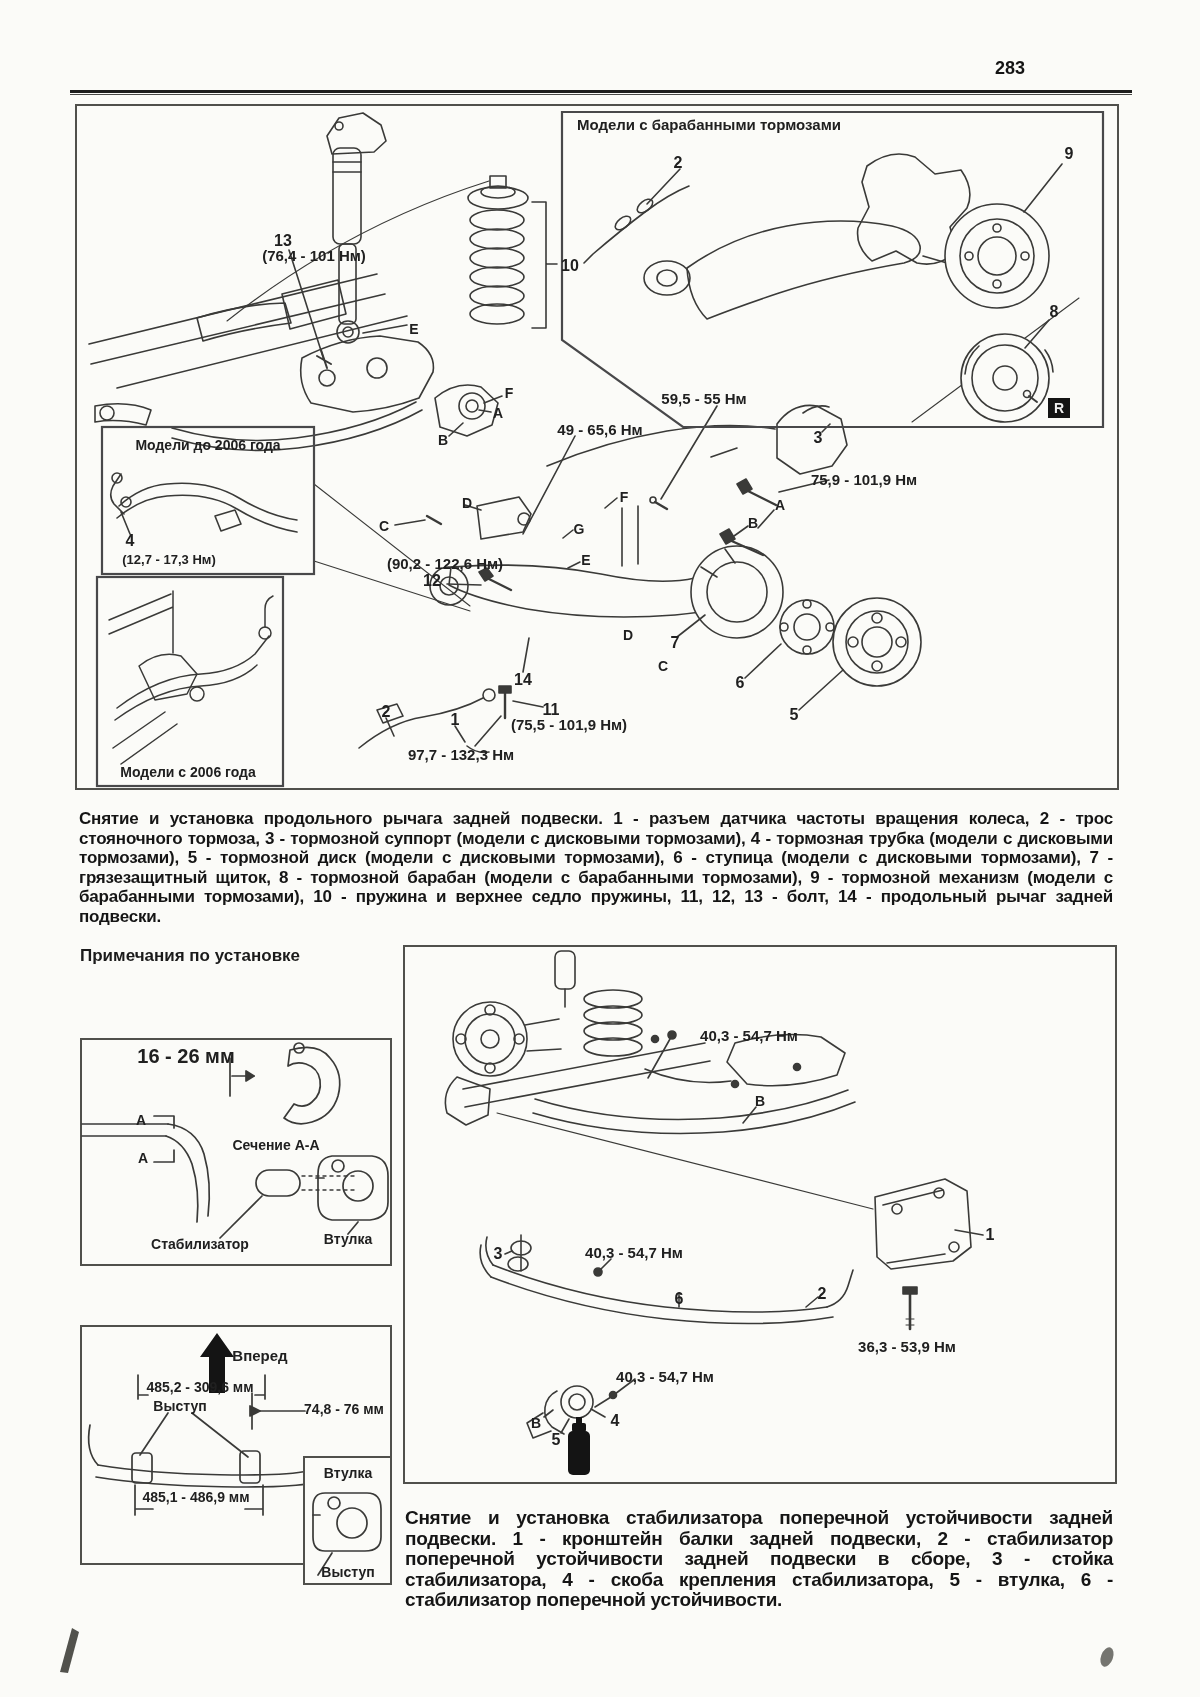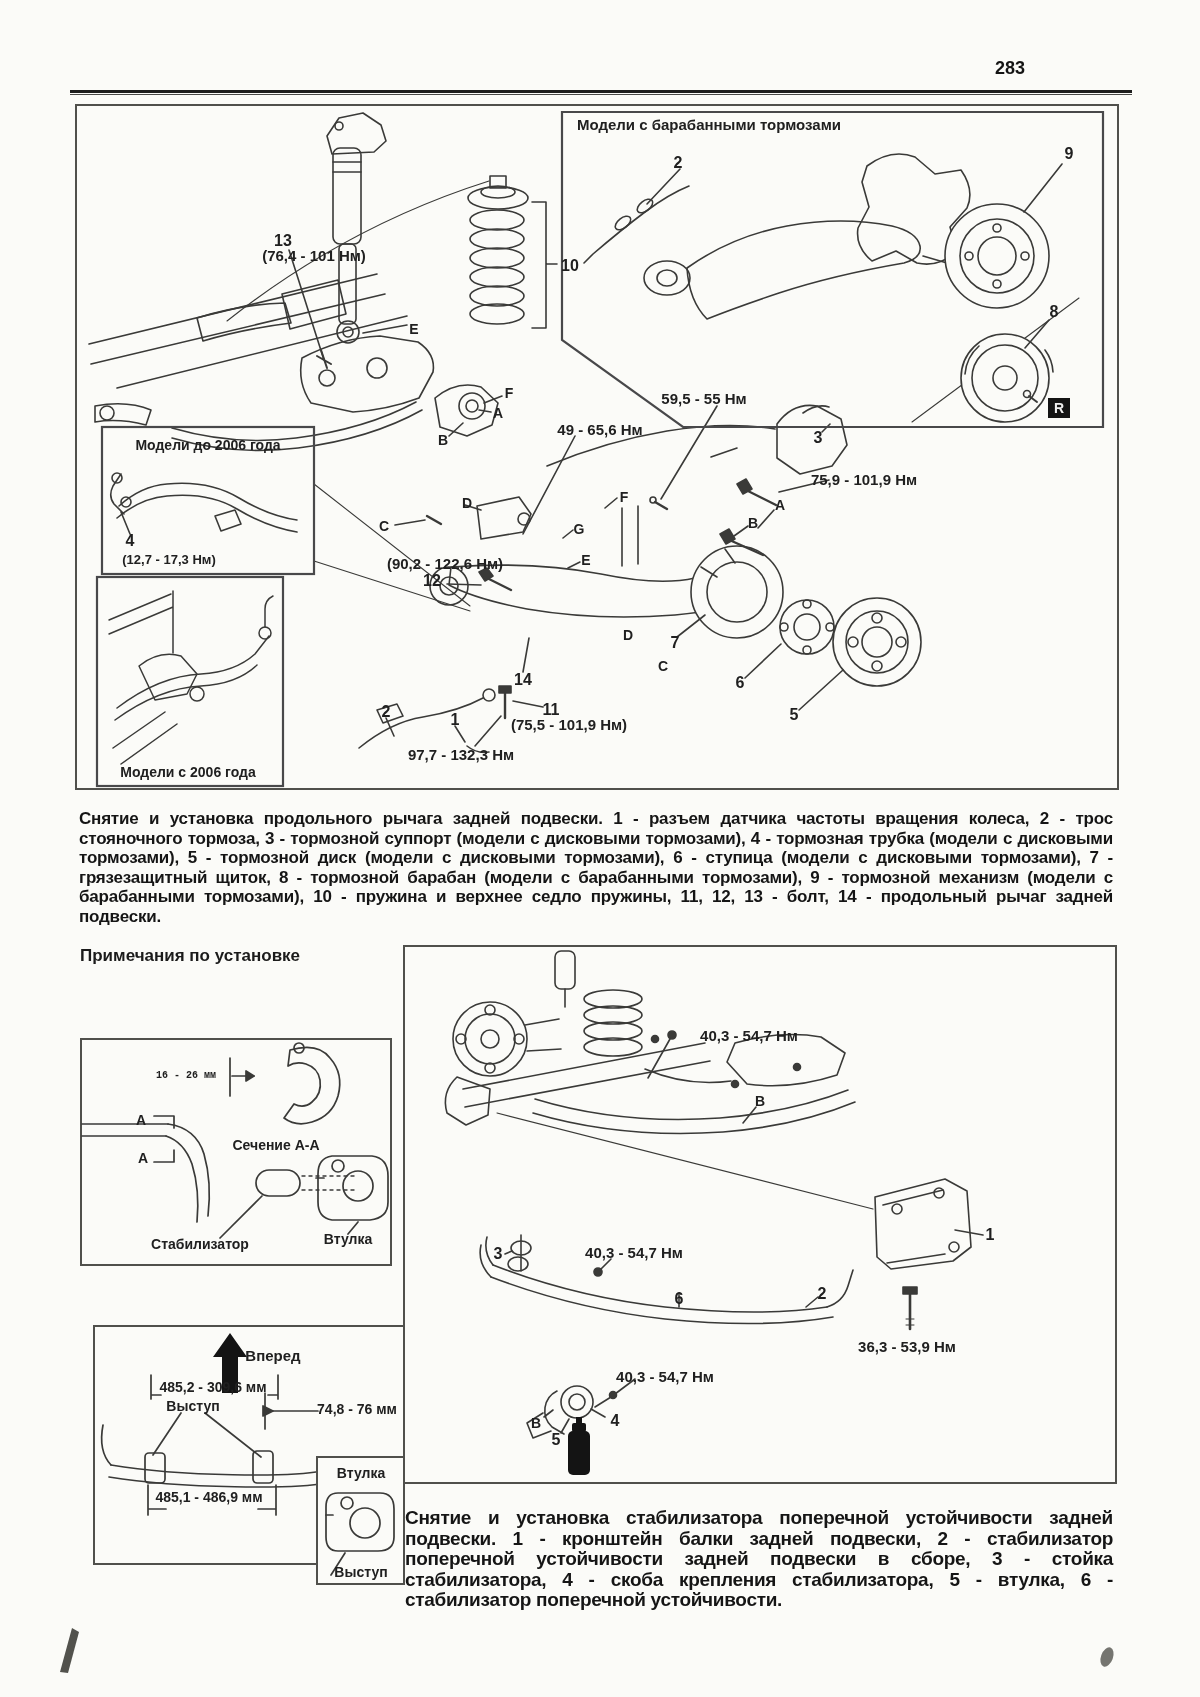--- a/index.html
+++ b/index.html
@@ -263,30 +263,30 @@
         <rect x="176" y="132" width="44" height="26" rx="13"></rect>
         <path d="M222,138 h56 M222,152 h52" stroke-dasharray="3,4" stroke-width="1.4"></path>
         <path d="M252,118 h40 q16,2 16,20 v26 q0,16 -18,18 h-38 q-14,-2 -14,-18 v-28 q0,-16 14,-18 z"></path>
         <circle cx="278" cy="148" r="15"></circle>
           <circle cx="258" cy="128" r="6"></circle>
         <path d="M244,140 h-8"></path>
         <path d="M182,158 L140,200"></path>
         <path d="M268,196 l10,-12"></path>
       </g>
     </svg>
-    <span class="lbl sm" style="left:106px;top:38px;font-size:10px;font-family:Liberation Mono, monospace;">16 - 26 мм</span>
+    <span class="lbl sm" style="left:106px;top:18px;font-size:20px;">16 - 26 мм</span>
     <span class="lbl ltr" style="left:61px;top:82px;">А</span>
     <span class="lbl ltr" style="left:63px;top:120px;">А</span>
     <span class="lbl sm" style="left:196px;top:107px;font-size:14px;">Сечение А-А</span>
     <span class="lbl sm" style="left:120px;top:206px;font-size:14px;">Стабилизатор</span>
     <span class="lbl sm" style="left:268px;top:201px;font-size:14px;">Втулка</span>
   </div>
 
 
-  <div style="position:absolute;left:93px;top:1325px;width:332px;height:262px;">
+  <div style="position:absolute;left:80px;top:1325px;width:332px;height:262px;">
     <svg width="312" height="262" viewBox="0 0 312 262">
       <rect x="1" y="1" width="310" height="238" fill="none" stroke="#50504c" stroke-width="2"></rect>
       <g stroke="#3a3a38" fill="none" stroke-width="1.7" stroke-linecap="round" stroke-linejoin="round">
         <polygon points="137,8 154,32 145,32 145,68 129,68 129,32 120,32" fill="#141414" stroke="none"></polygon>
         <path d="M58,50 v24 M185,50 v24 M58,70 h10 M185,70 h-10"></path>
         <path d="M88,88 L60,130 M112,88 L168,132"></path>
         <path d="M225,86 H180"></path>
         <path d="M180,86 l-10,-5 v10 z" fill="#3a3a38"></path>
         <path d="M172,68 v36"></path>
         <path d="M10,100 q-5,26 8,40"></path>

